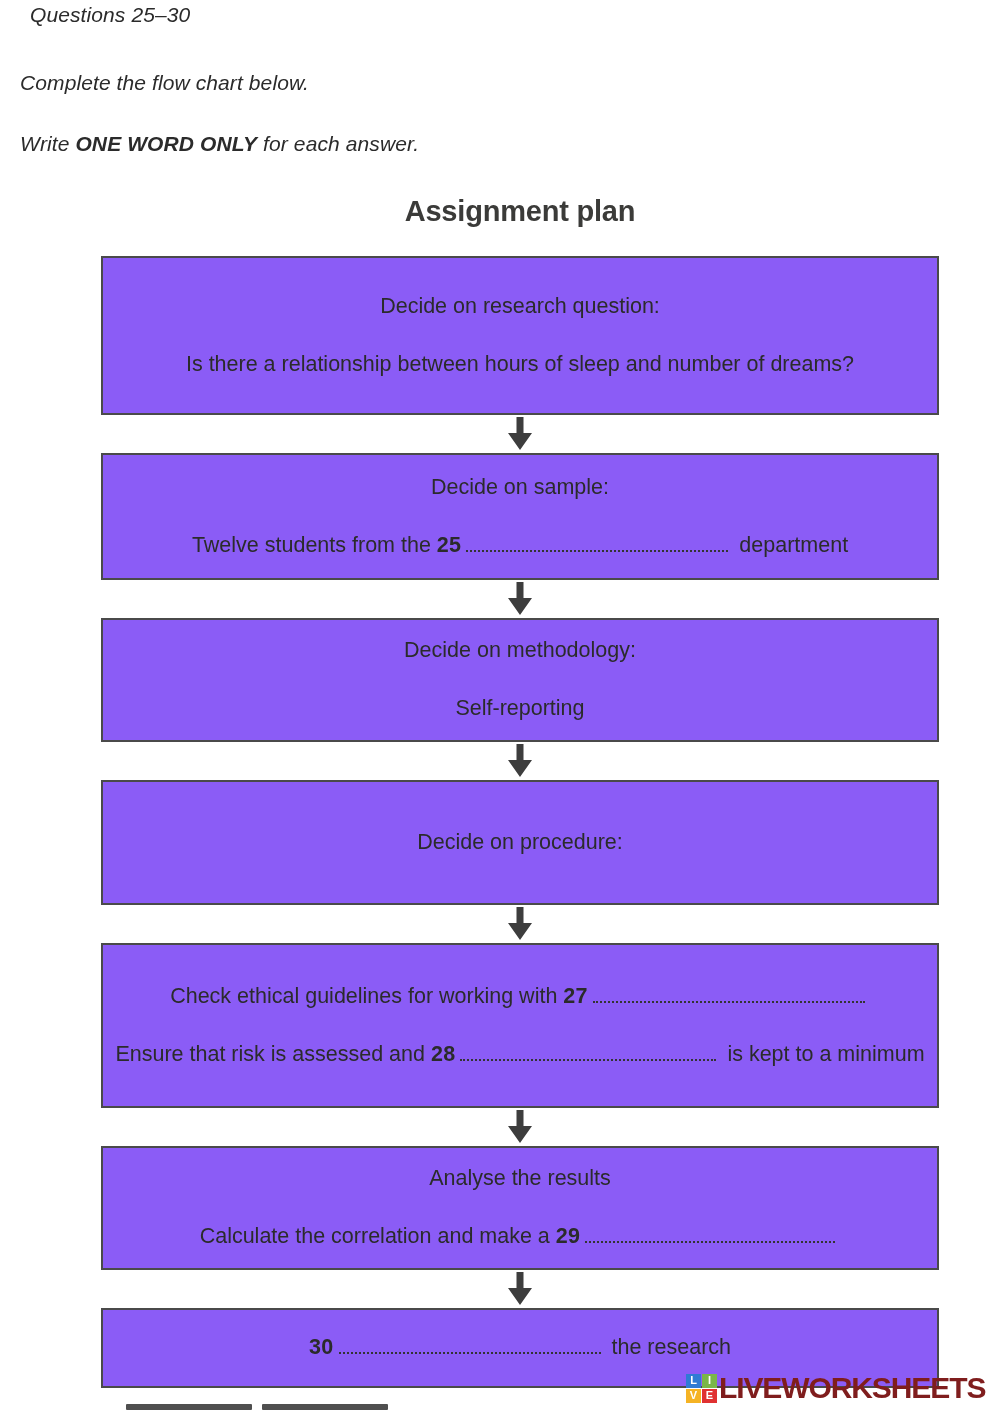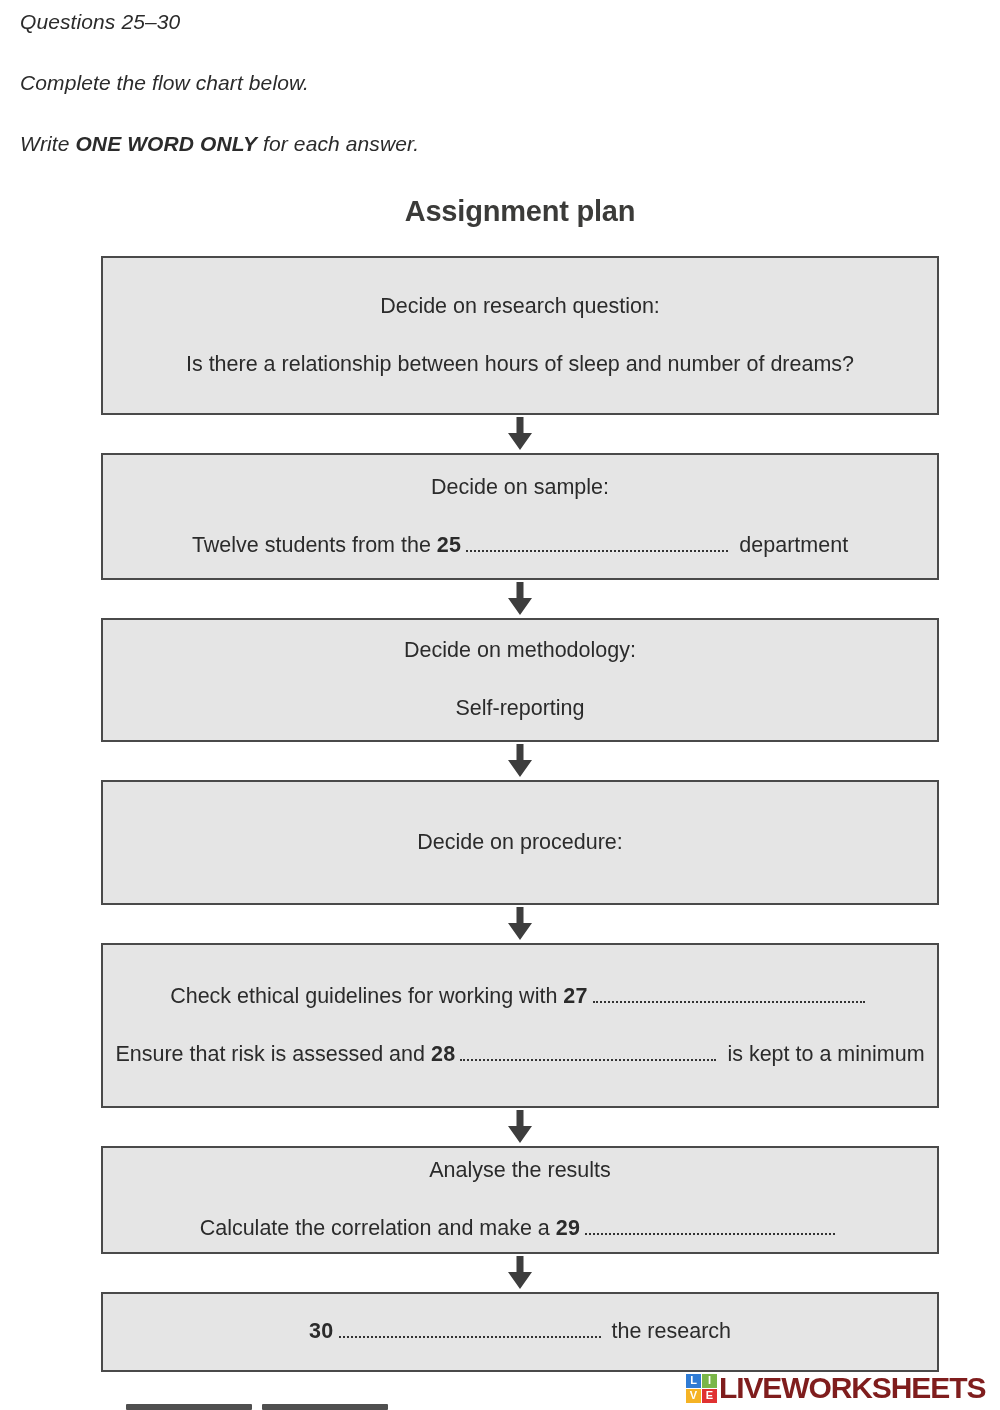--- a/index.html
+++ b/index.html
@@ -19,21 +19,21 @@
   
   .intro {
     position: absolute;
     left: 20px;
     font-style: italic;
     font-size: 21px;
     color: #2b2b2b;
     letter-spacing: 0.1px;
     white-space: nowrap;
   }
-  #intro-line-1 { top: 10px; }
+  #intro-line-1 { top: 3px; margin-left: 10px; }
   #intro-line-2 { top: 71px; }
   #intro-line-3 { top: 132px; }
   .intro b {
     font-weight: bold;
     font-style: italic;
   }
 
   
   #chart-title {
     position: absolute;
@@ -51,21 +51,21 @@
   #flowchart {
     position: absolute;
     left: 101px;
     top: 256px;
     width: 838px;
   }
 
   .flow-box {
     box-sizing: border-box;
     border: 2px solid #4a4a4a;
-    background: #e5e5e5;
+    background: #8b5cf6;
     width: 838px;
     display: flex;
     flex-direction: column;
     justify-content: center;
     align-items: center;
     padding: 0 12px;
   }
 
   .box-line {
     font-size: 21.5px;
@@ -200,21 +200,21 @@
     </div>
     <div class="flow-box" style="height: 165px;">
       <div class="box-line"><span>Check ethical guidelines for working with </span><span class="qnum">27</span><span class="dots w-lg"></span><span></span></div>
       <div class="box-line pad-top"><span>Ensure that risk is assessed and </span><span class="qnum">28</span><span class="dots w-xl"></span><span> is kept to a minimum</span></div>
     </div>
     <div class="arrow">
       <svg width="26" height="34" viewBox="0 0 26 34">
         <path d="M9.5 0 H16.5 V16 H25 L13 33 L1 16 H9.5 Z" fill="#3d3d3d"></path>
       </svg>
     </div>
-    <div class="flow-box" style="height: 108px;">
+    <div class="flow-box" style="height: 124px;">
       <div class="box-line">Analyse the results</div>
       <div class="box-line pad-top"><span>Calculate the correlation and make a </span><span class="qnum">29</span><span class="dots w-sm"></span><span></span></div>
     </div>
     <div class="arrow">
       <svg width="26" height="34" viewBox="0 0 26 34">
         <path d="M9.5 0 H16.5 V16 H25 L13 33 L1 16 H9.5 Z" fill="#3d3d3d"></path>
       </svg>
     </div>
     <div class="flow-box" style="height: 80px;">
       <div class="box-line"><span></span><span class="qnum">30</span><span class="dots w-md"></span><span> the research</span></div>

